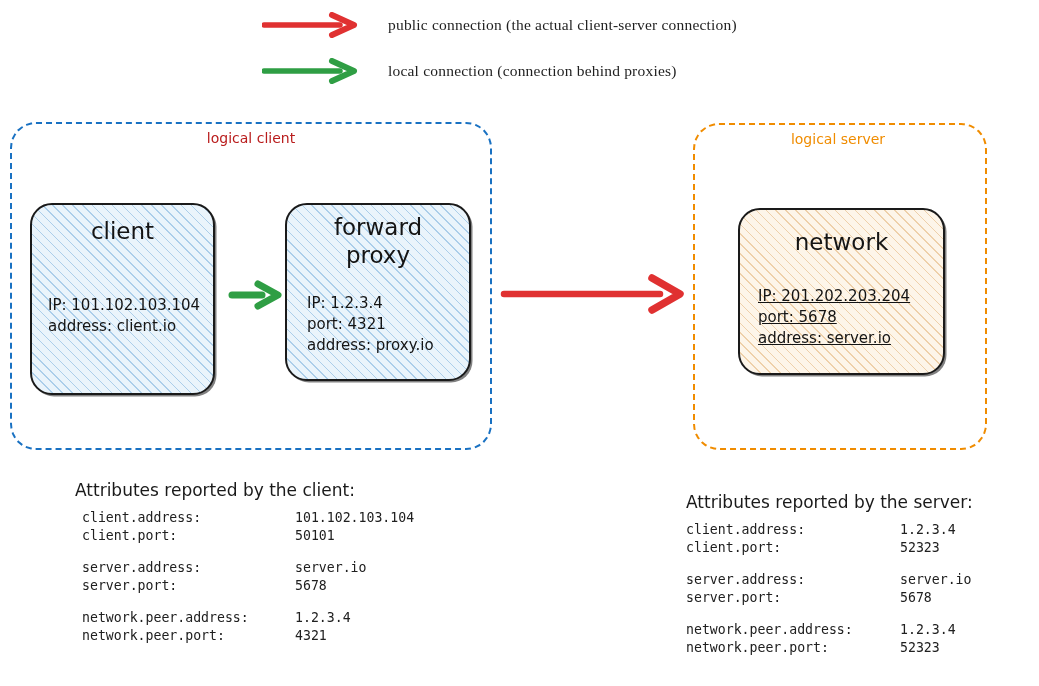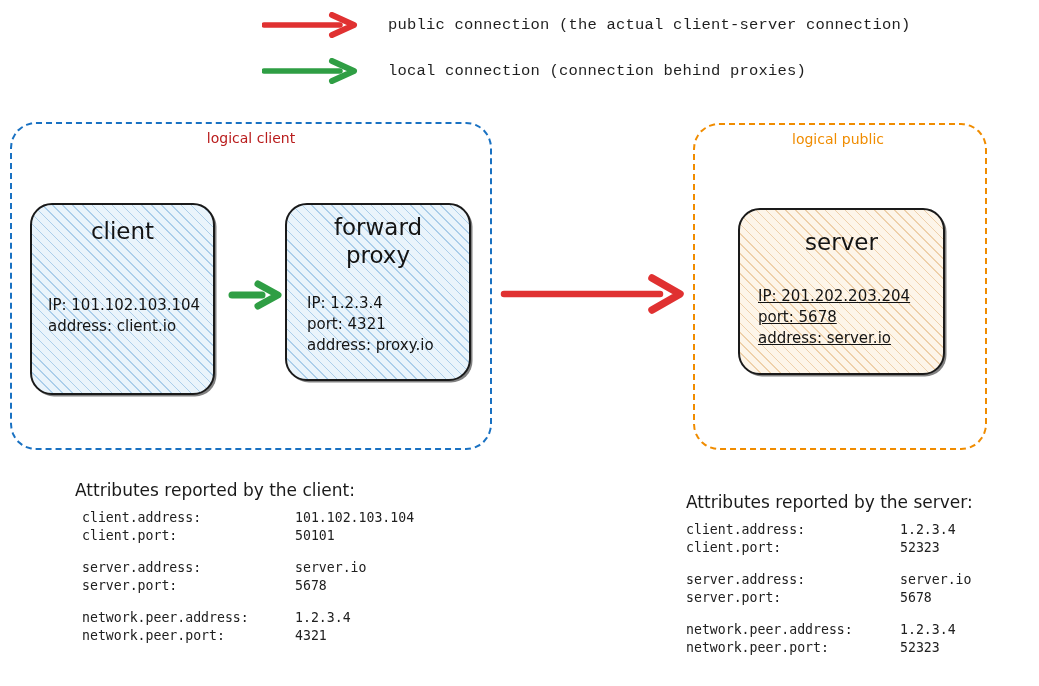--- a/index.html
+++ b/index.html
@@ -22,21 +22,21 @@
     display: flex;
     align-items: center;
     gap: 0;
   }
   #legend-public { left: 262px; top: 12px; }
   #legend-local  { left: 262px; top: 58px; text-align: right; }
 
   .legend-arrow { width: 100px; height: 26px; display: block; }
 
   .legend-label {
-    font-family: Liberation Mono, monospace;
+    font-family: Liberation Serif, serif;
     font-size: 15.5px;
     letter-spacing: 0.2px;
     color: #1f1f1f;
     white-space: nowrap;
     margin-left: 26px;
   }
 
   
   .logical-box {
     position: absolute;
@@ -201,24 +201,24 @@
 port: 4321
 address: proxy.io</div>
 </div>
 
 <svg class="conn-arrow" id="arrow-client-proxy" viewBox="0 0 56 34">
   <path d="M4,17 L34,17" stroke="#2f9e44" stroke-width="7" stroke-linecap="round" fill="none"></path>
   <path d="M30,6 L50,17 L30,28" stroke="#2f9e44" stroke-width="7" stroke-linecap="round" stroke-linejoin="round" fill="none"></path>
 </svg>
 
 <div class="logical-box" id="logical-server-box"></div>
-<div class="logical-label" id="logical-server-label">logical public</div>
+<div class="logical-label" id="logical-server-label">logical server</div>
 
 <div class="node orange" id="node-server">
-  <div class="node-title">server</div>
+  <div class="node-title">network</div>
   <div class="node-props">IP: 201.202.203.204
 port: 5678
 address: server.io</div>
 </div>
 
 <svg class="conn-arrow" id="arrow-proxy-server" viewBox="0 0 186 44">
   <path d="M4,22 L160,22" stroke="#e03131" stroke-width="6.5" stroke-linecap="round" fill="none"></path>
   <path d="M152,6 L180,22 L152,38" stroke="#e03131" stroke-width="7.5" stroke-linecap="round" stroke-linejoin="round" fill="none"></path>
 </svg>
 

